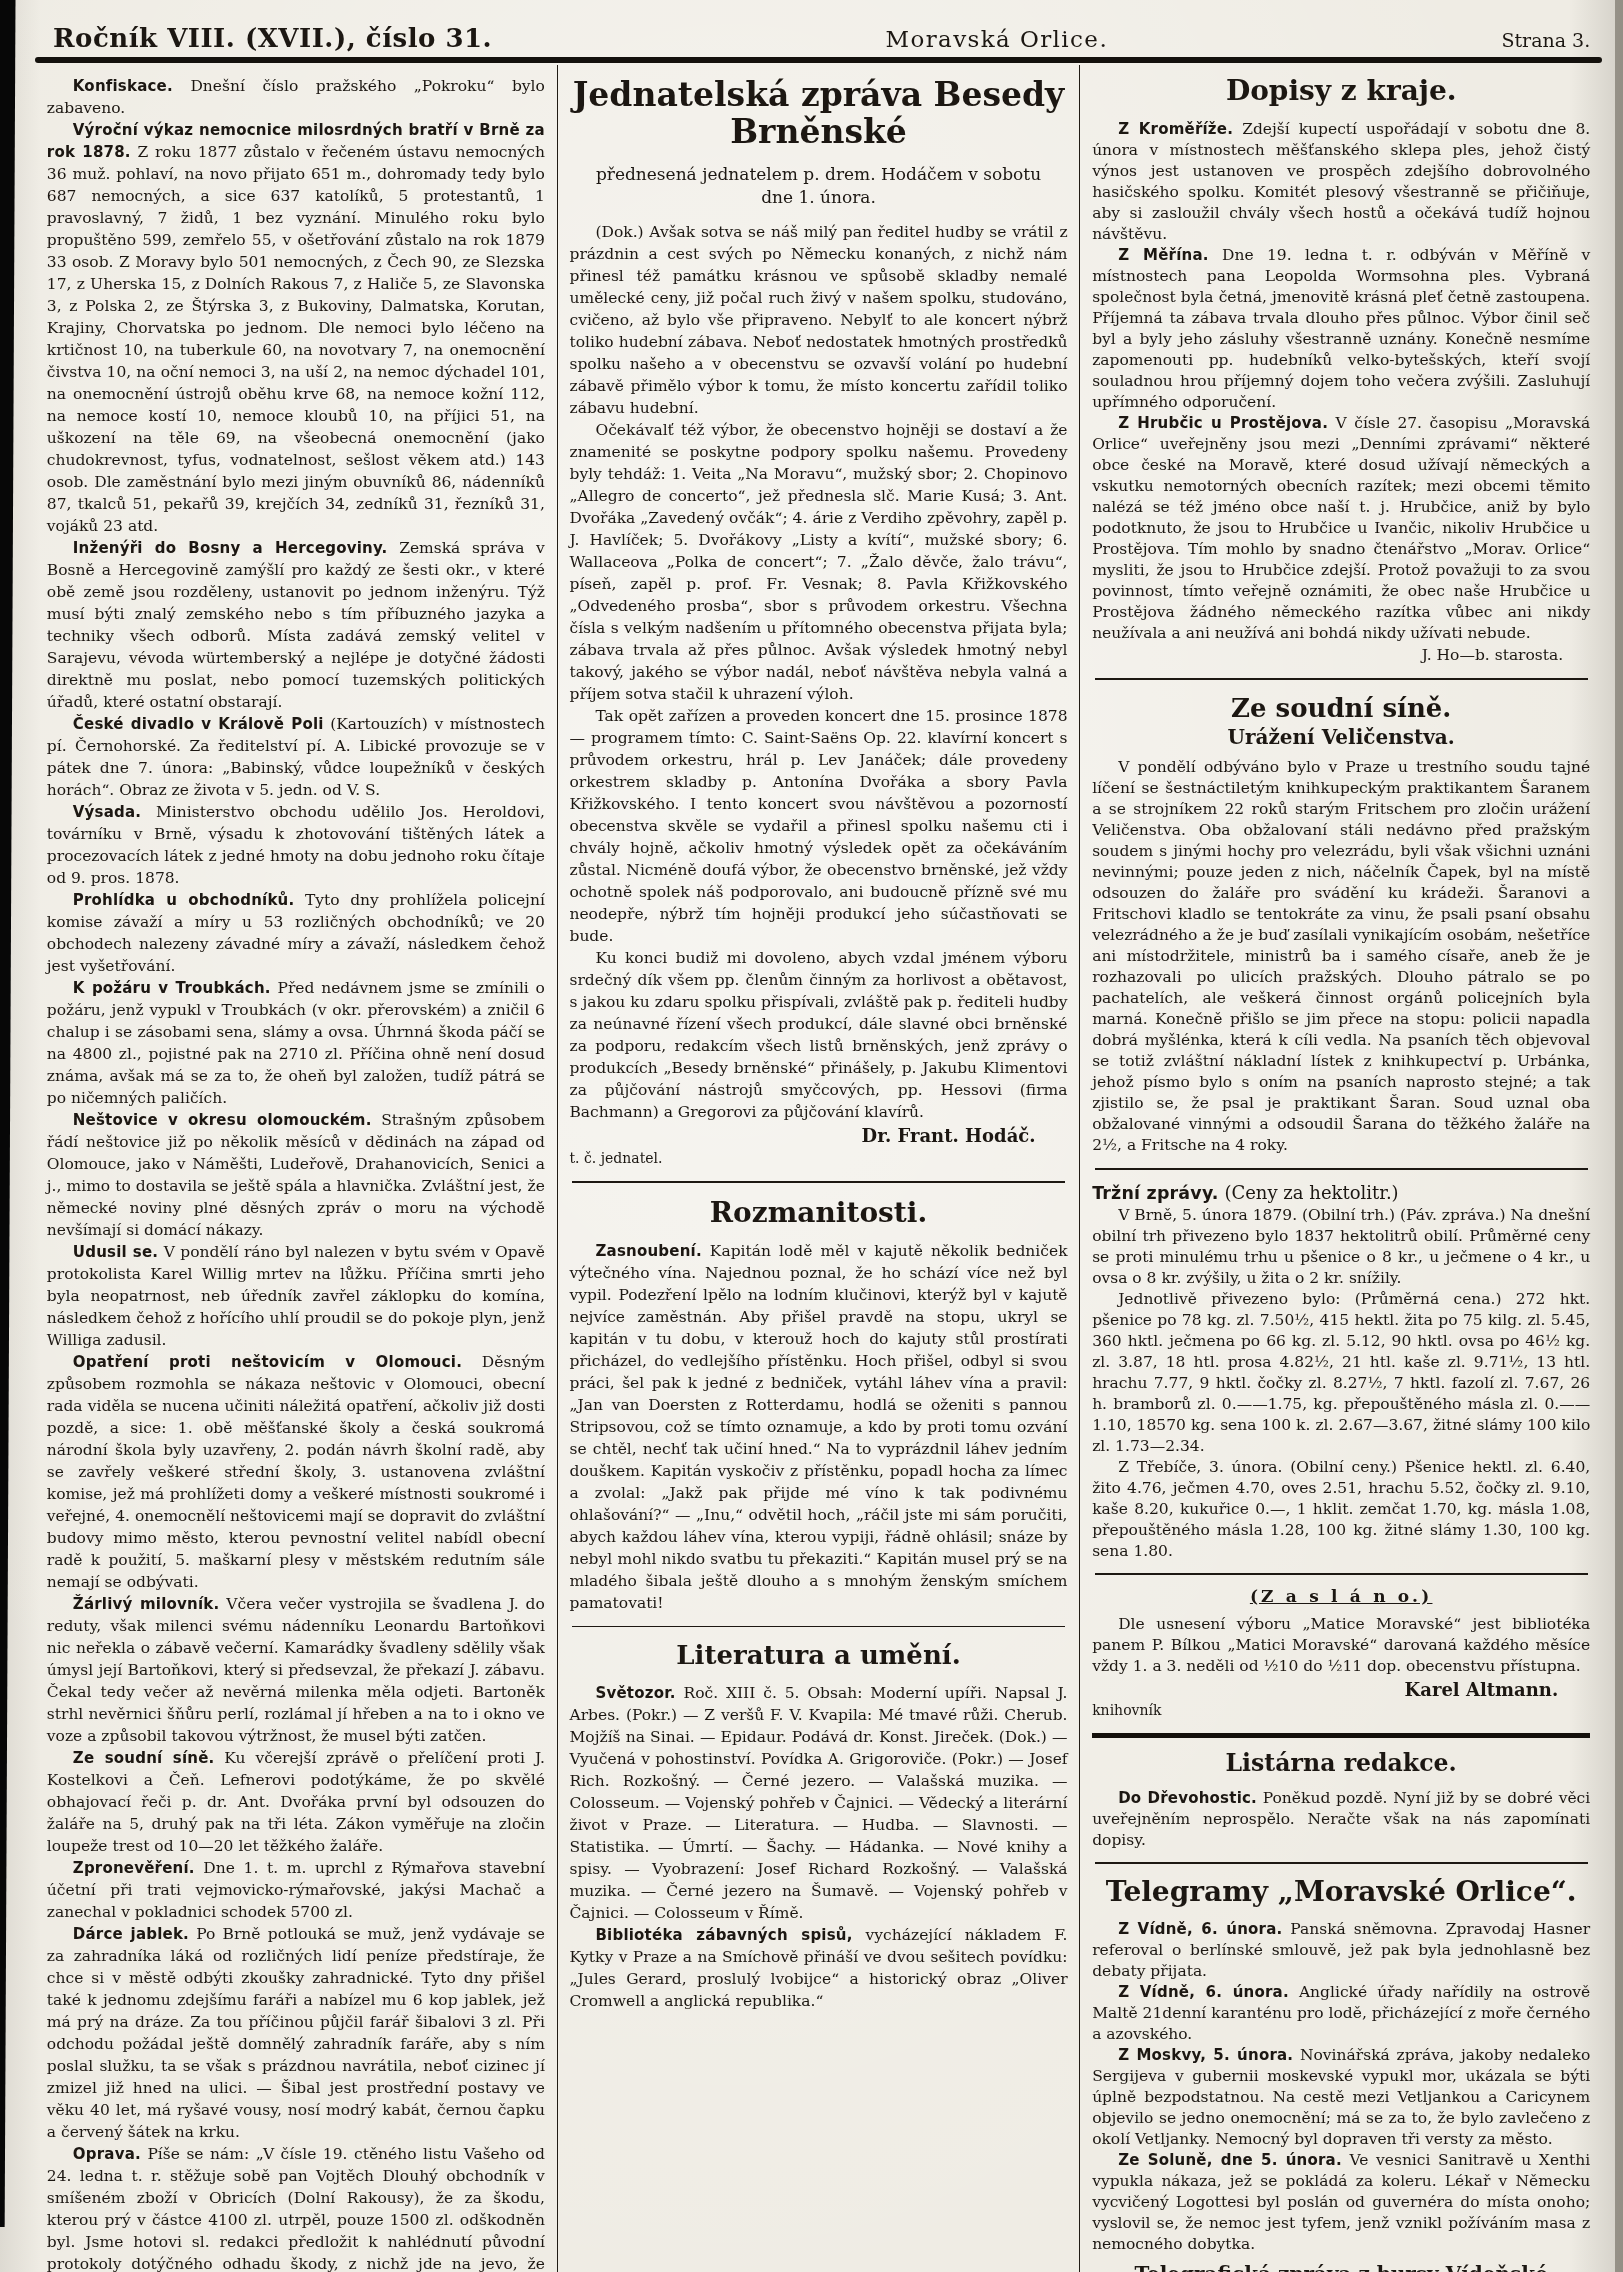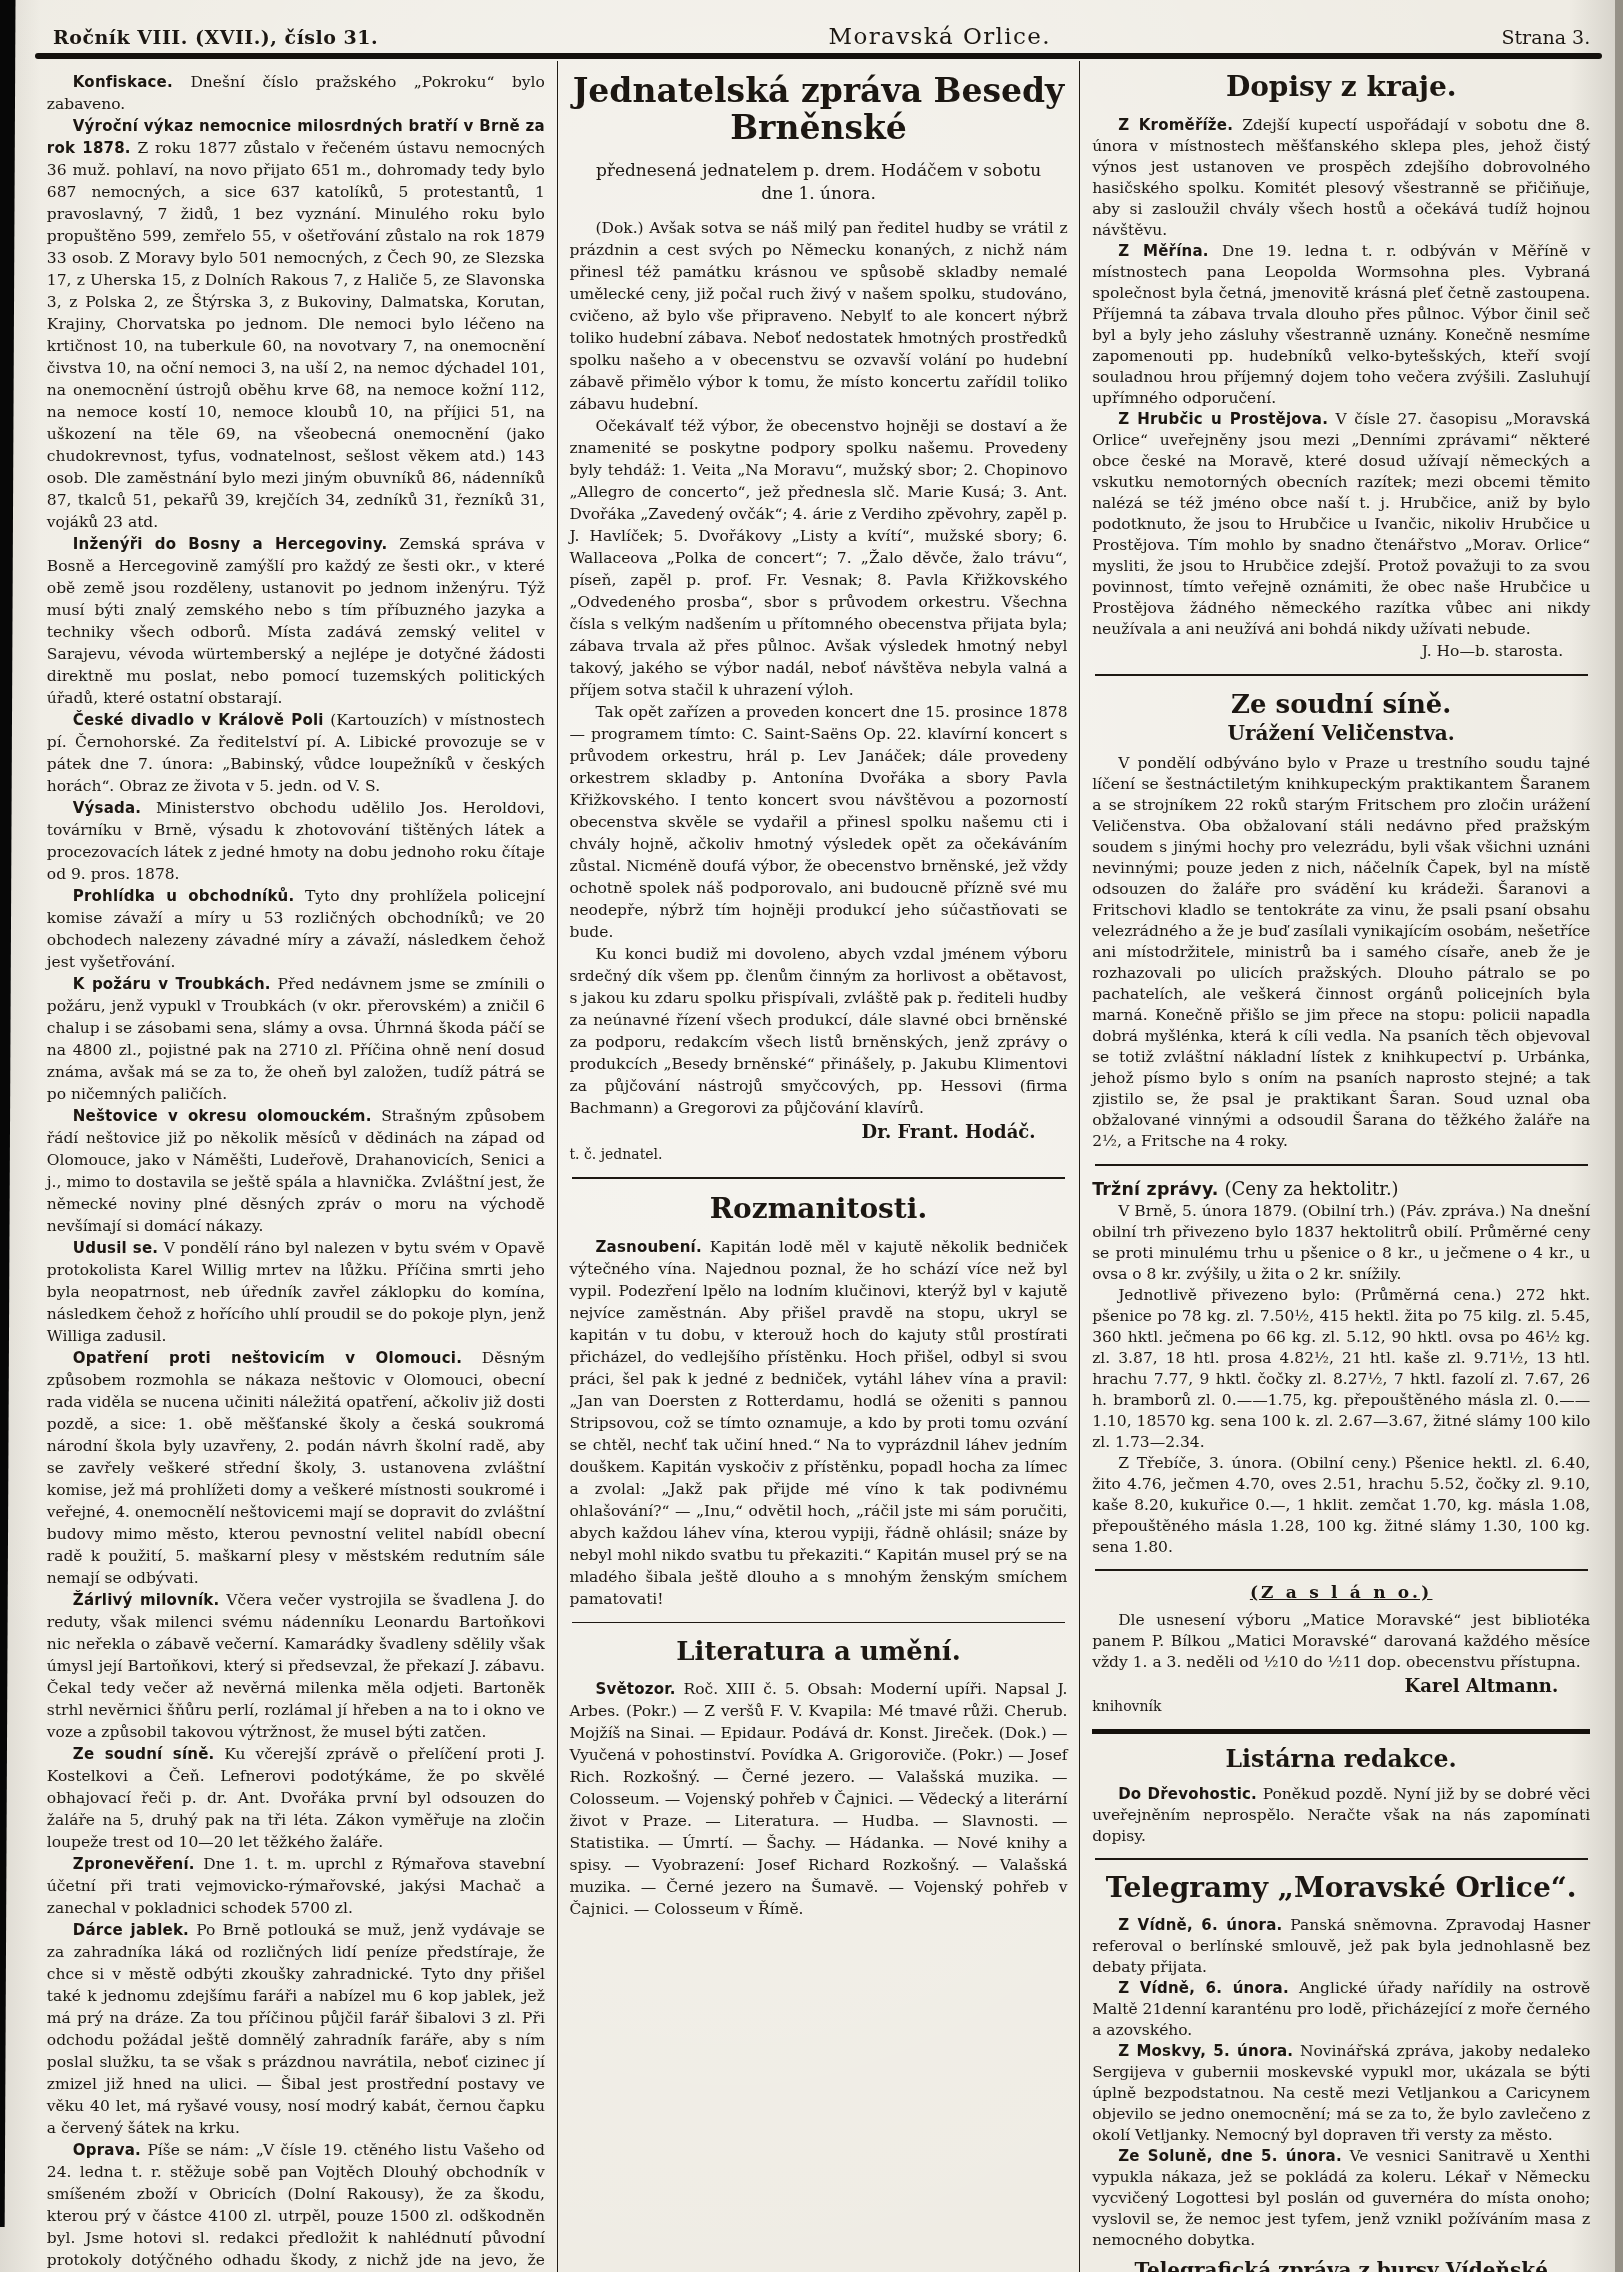--- a/index.html
+++ b/index.html
@@ -12,21 +12,21 @@
       #efece4;
     font-family:"DejaVu Serif", serif; color:#1c1712;
   }
   
   .edge-left{position:absolute;left:0;top:0;width:15.5px;height:2227px;background:#070707;
     clip-path:polygon(0 0,100% 0,30% 100%,0 100%);}
   .edge-right{position:absolute;right:0;top:0;width:9px;height:100%;background:rgba(70,64,54,.45);}
 
   .inner{padding:11.8px 22px 0 35px;}
   .masthead{display:flex;justify-content:space-between;align-items:baseline;padding:11px 11.8px 4.5px 18px;}
-  .masthead .issue{font-weight:bold;font-size:19px;letter-spacing:0.5px;}
+  .masthead .issue{font-weight:bold;font-size:26px;letter-spacing:0.5px;}
   .masthead .mtitle{font-size:23px;letter-spacing:1.4px;}
   .masthead .pageno{font-size:19px;}
   .rule-header{height:5.5px;background:#14110d;border-radius:3.6px;}
 
   .cols{display:flex;align-items:stretch;margin-top:1.8px;height:2245px;}
   .col{flex:1 1 0;padding:10px 11.8px 0 11.8px;overflow:hidden;}
   .col + .col{border-left:1.8px solid #211c15;}
   .c1,.c2{font-size:15.5px;line-height:22px;}
   .c3{font-size:15.5px;line-height:21px;}
 
@@ -98,20 +98,21 @@
         <p class="art">Tak opět zařízen a proveden koncert dne 15. prosince 1878 — programem tímto: C. Saint-Saëns Op. 22. klavírní koncert s průvodem orkestru, hrál p. Lev Janáček; dále provedeny orkestrem skladby p. Antonína Dvořáka a sbory Pavla Křižkovského. I tento koncert svou návštěvou a pozorností obecenstva skvěle se vydařil a přinesl spolku našemu cti i chvály hojně, ačkoliv hmotný výsledek opět za očekáváním zůstal. Nicméně doufá výbor, že obecenstvo brněnské, jež vždy ochotně spolek náš podporovalo, ani budoucně přízně své mu neodepře, nýbrž tím hojněji produkcí jeho súčastňovati se bude.</p>
         <p class="art">Ku konci budiž mi dovoleno, abych vzdal jménem výboru srdečný dík všem pp. členům činným za horlivost a obětavost, s jakou ku zdaru spolku přispívali, zvláště pak p. řediteli hudby za neúnavné řízení všech produkcí, dále slavné obci brněnské za podporu, redakcím všech listů brněnských, jenž zprávy o produkcích „Besedy brněnské“ přinášely, p. Jakubu Klimentovi za půjčování nástrojů smyčcových, pp. Hessovi (firma Bachmann) a Gregorovi za půjčování klavírů.</p>
         <p class="sig-right">Dr. Frant. Hodáč.</p>
         <p class="sig-sub">t. č. jednatel.</p>
         <div class="rule"></div>
         <h2 class="h-sec sz62">Rozmanitosti.</h2>
         <p class="art"><b class="lead">Zasnoubení.</b> <span>Kapitán lodě měl v kajutě několik bedniček výtečného vína. Najednou poznal, že ho schází více než byl vypil. Podezření lpělo na lodním klučinovi, kterýž byl v kajutě nejvíce zaměstnán. Aby přišel pravdě na stopu, ukryl se kapitán v tu dobu, v kterouž hoch do kajuty stůl prostírati přicházel, do vedlejšího přístěnku. Hoch přišel, odbyl si svou práci, šel pak k jedné z bedniček, vytáhl láhev vína a pravil: „Jan van Doersten z Rotterdamu, hodlá se oženiti s pannou Stripsovou, což se tímto oznamuje, a kdo by proti tomu ozvání se chtěl, nechť tak učiní hned.“ Na to vyprázdnil láhev jedním douškem. Kapitán vyskočiv z přístěnku, popadl hocha za límec a zvolal: „Jakž pak přijde mé víno k tak podivnému ohlašování?“ — „Inu,“ odvětil hoch, „ráčil jste mi sám poručiti, abych každou láhev vína, kterou vypiji, řádně ohlásil; snáze by nebyl mohl nikdo svatbu tu překaziti.“ Kapitán musel prý se na mladého šibala ještě dlouho a s mnohým ženským smíchem pamatovati!</span></p>
         <div class="rule"></div>
         <h2 class="h-sec sz58">Literatura a umění.</h2>
         <p class="art"><b class="lead">Světozor.</b> <span>Roč. XIII č. 5. Obsah: Moderní upíři. Napsal J. Arbes. (Pokr.) — Z veršů F. V. Kvapila: Mé tmavé růži. Cherub. Mojžíš na Sinai. — Epidaur. Podává dr. Konst. Jireček. (Dok.) — Vyučená v pohostinství. Povídka A. Grigoroviče. (Pokr.) — Josef Rich. Rozkošný. — Černé jezero. — Valašská muzika. — Colosseum. — Vojenský pohřeb v Čajnici. — Vědecký a literární život v Praze. — Literatura. — Hudba. — Slavnosti. — Statistika. — Úmrtí. — Šachy. — Hádanka. — Nové knihy a spisy. — Vyobrazení: Josef Richard Rozkošný. — Valašská muzika. — Černé jezero na Šumavě. — Vojenský pohřeb v Čajnici. — Colosseum v Římě.</span></p>
+        <p class="art"><b class="lead">Bibliotéka zábavných spisů,</b> <span>vycházející nákladem F. Kytky v Praze a na Smíchově přináší ve dvou sešitech povídku: „Jules Gerard, proslulý lvobijce“ a historický obraz „Oliver Cromwell a anglická republika.“</span></p>
       </div>
 
       <div class="col c3">
         <h2 class="h-sec sz62" style="margin-top:0.9px">Dopisy z kraje.</h2>
         <p class="art"><b class="lead">Z Kroměříže.</b> <span>Zdejší kupectí uspořádají v sobotu dne 8. února v místnostech měšťanského sklepa ples, jehož čistý výnos jest ustanoven ve prospěch zdejšího dobrovolného hasičského spolku. Komitét plesový všestranně se přičiňuje, aby si zasloužil chvály všech hostů a očekává tudíž hojnou návštěvu.</span></p>
         <p class="art"><b class="lead">Z Měřína.</b> <span>Dne 19. ledna t. r. odbýván v Měříně v místnostech pana Leopolda Wormsohna ples. Vybraná společnost byla četná, jmenovitě krásná pleť četně zastoupena. Příjemná ta zábava trvala dlouho přes půlnoc. Výbor činil seč byl a byly jeho zásluhy všestranně uznány. Konečně nesmíme zapomenouti pp. hudebníků velko-bytešských, kteří svojí souladnou hrou příjemný dojem toho večera zvýšili. Zasluhují upřímného odporučení.</span></p>
         <p class="art"><b class="lead">Z Hrubčic u Prostějova.</b> <span>V čísle 27. časopisu „Moravská Orlice“ uveřejněny jsou mezi „Denními zprávami“ některé obce české na Moravě, které dosud užívají německých a vskutku nemotorných obecních razítek; mezi obcemi těmito nalézá se též jméno obce naší t. j. Hrubčice, aniž by bylo podotknuto, že jsou to Hrubčice u Ivančic, nikoliv Hrubčice u Prostějova. Tím mohlo by snadno čtenářstvo „Morav. Orlice“ mysliti, že jsou to Hrubčice zdejší. Protož považuji to za svou povinnost, tímto veřejně oznámiti, že obec naše Hrubčice u Prostějova žádného německého razítka vůbec ani nikdy neužívala a ani neužívá ani bohdá nikdy užívati nebude.</span></p>
         <p class="sig-plain">J. Ho—b. starosta.</p>
         <div class="rule"></div>
         <h2 class="h-sec sz58" style="margin-bottom:3.6px">Ze soudní síně.</h2>

